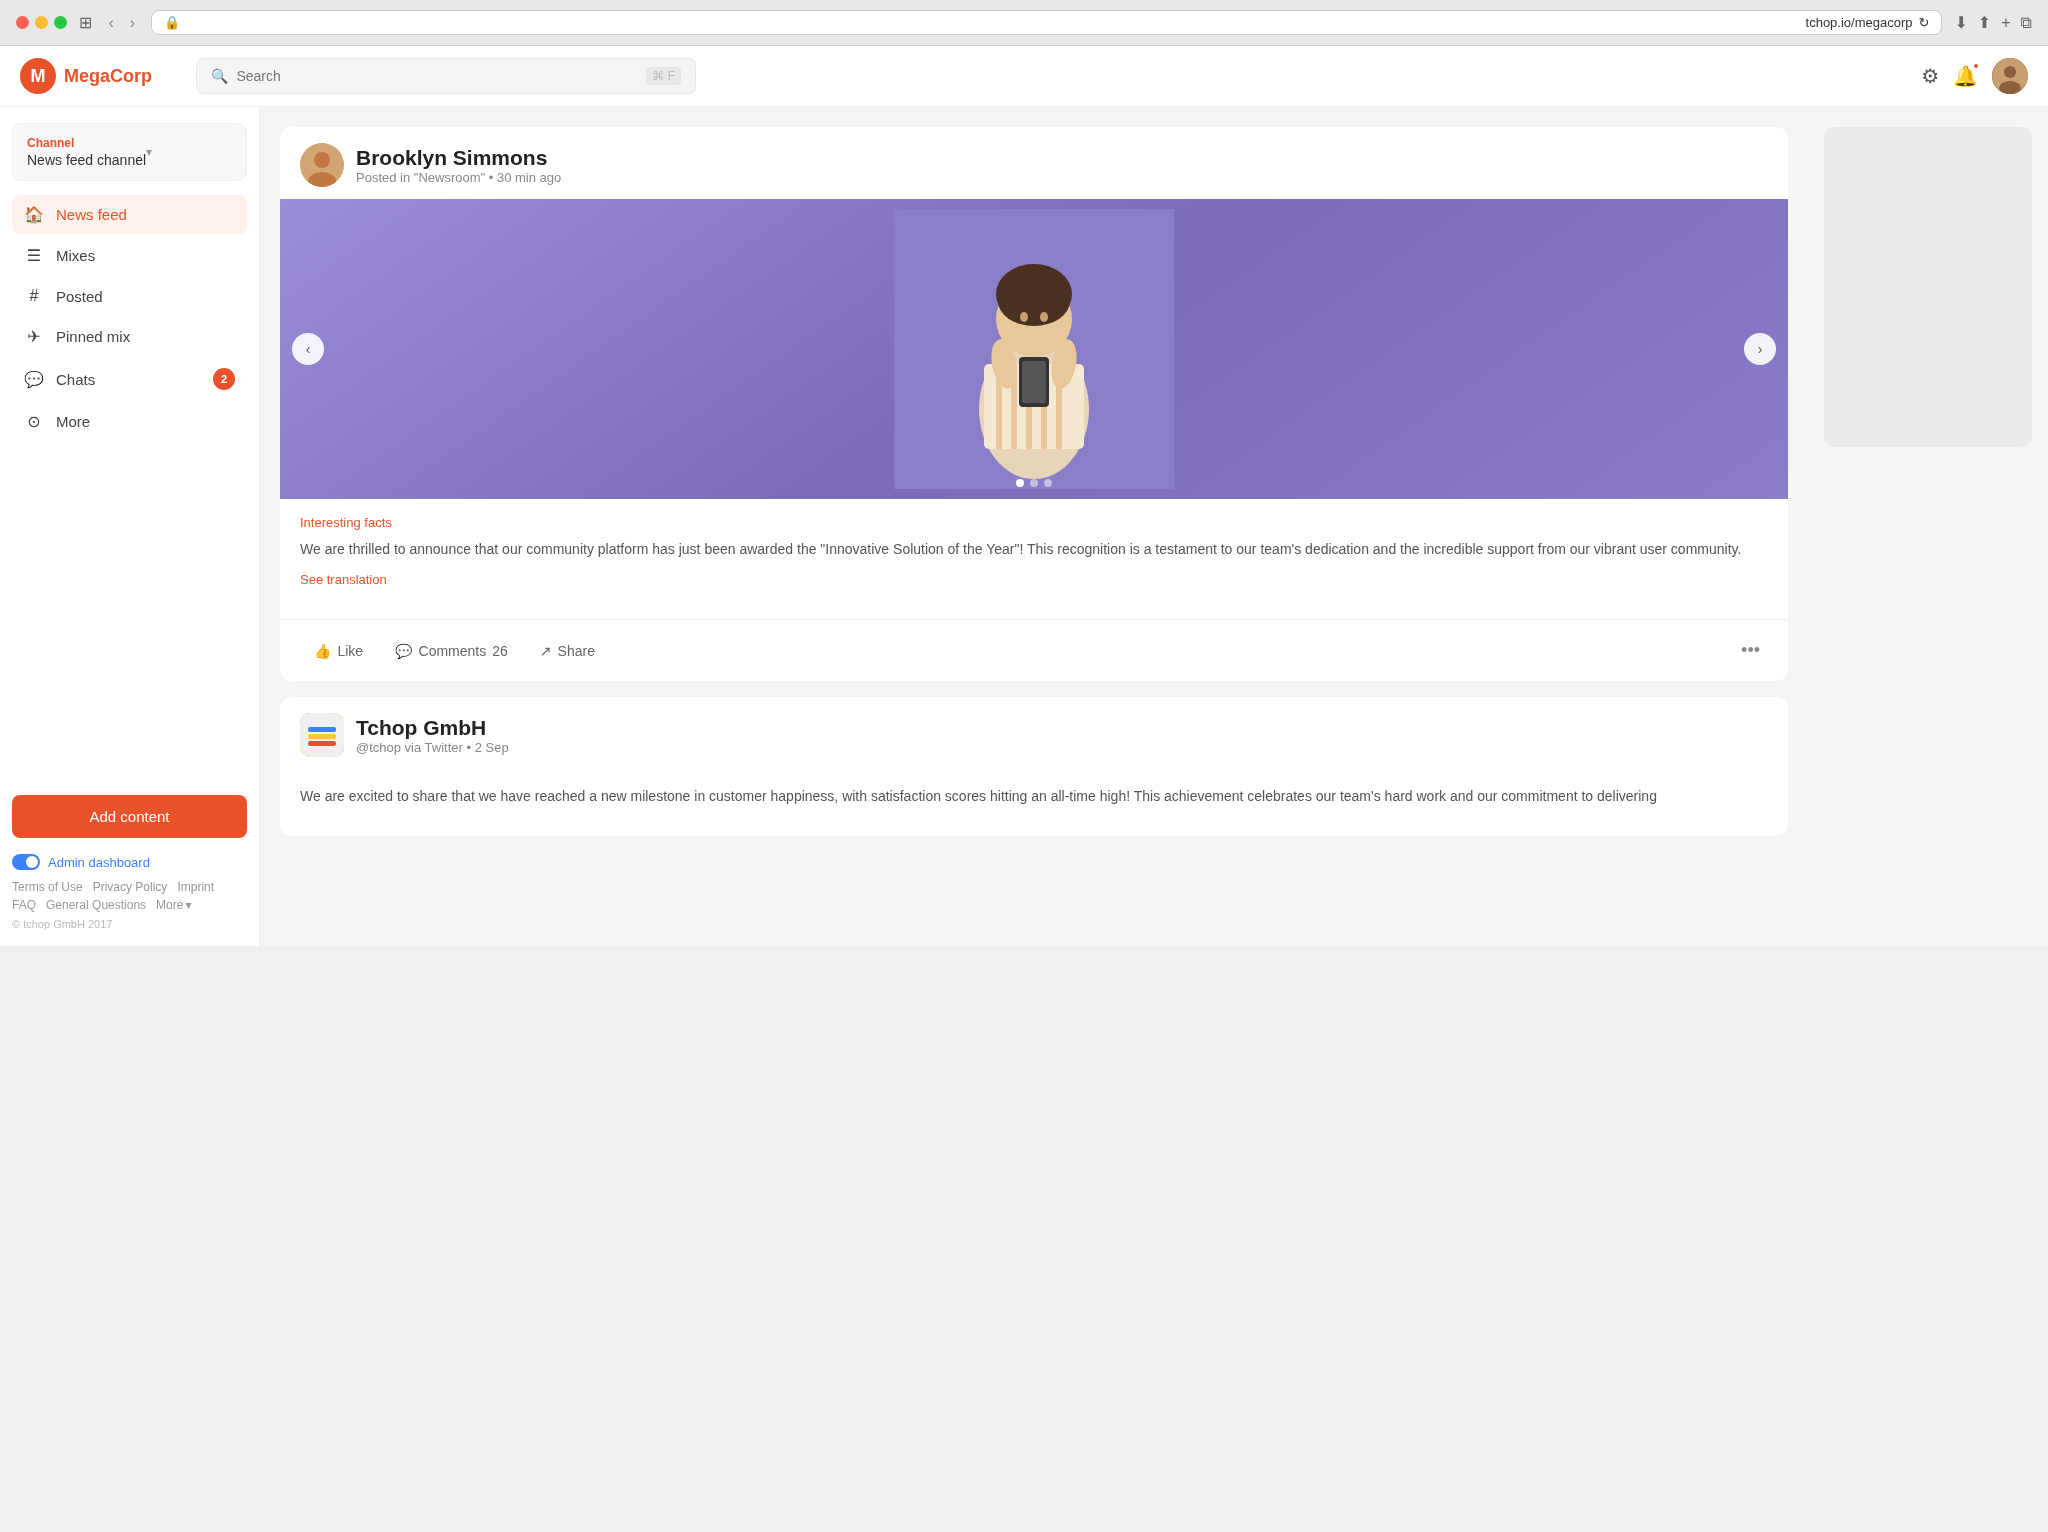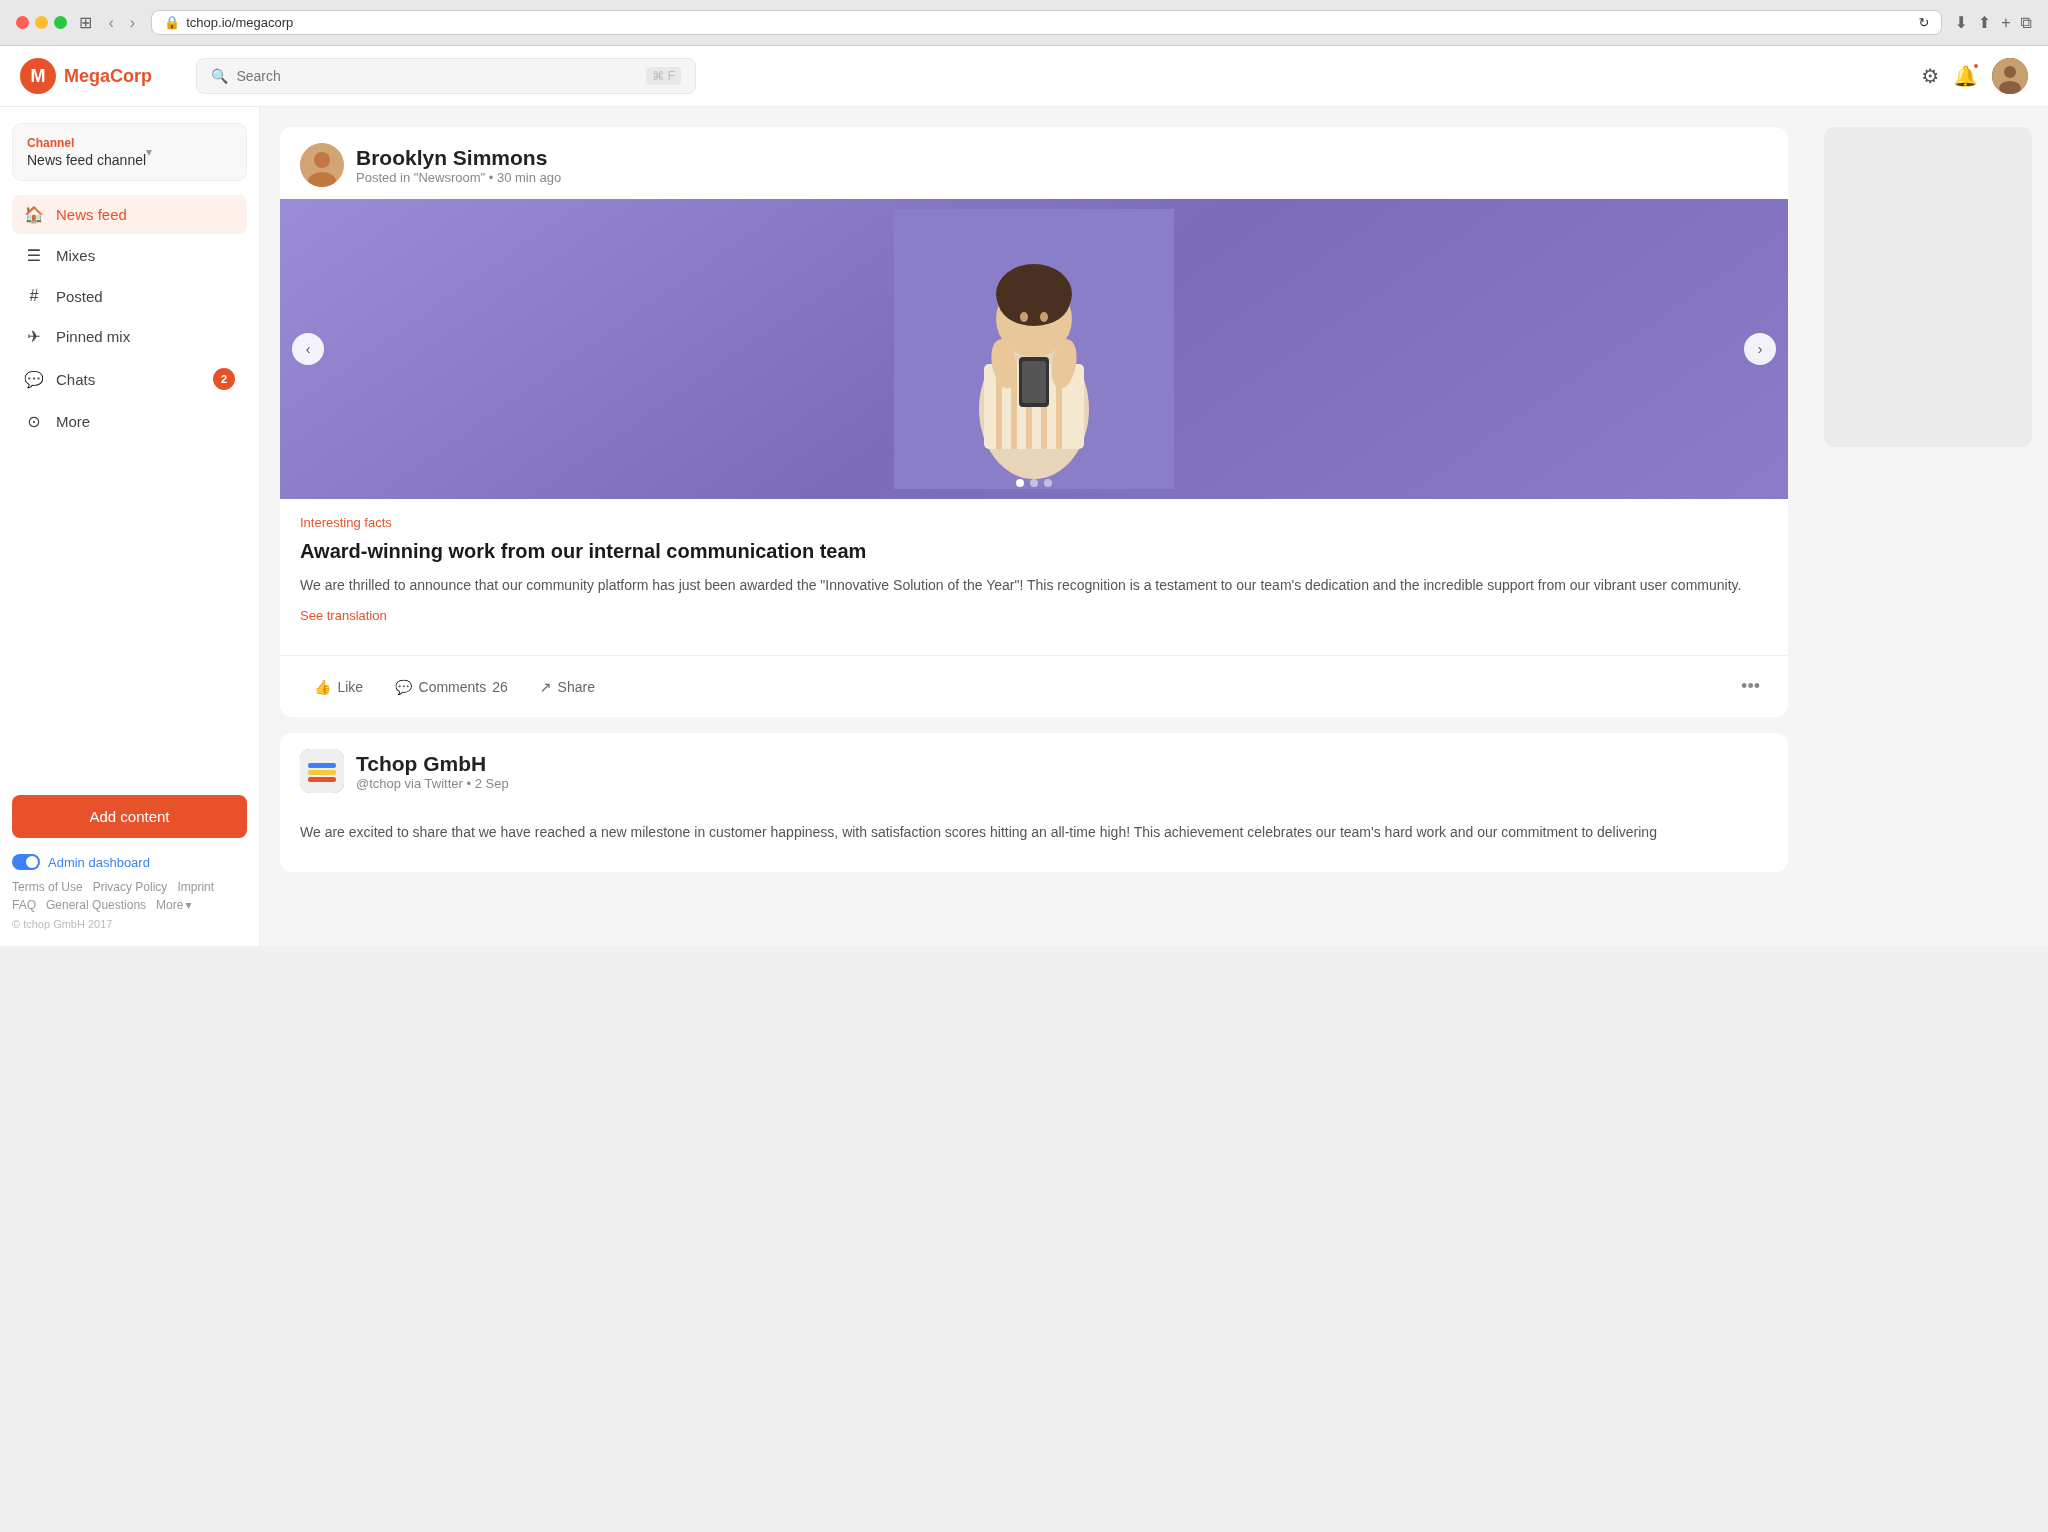--- a/index.html
+++ b/index.html
@@ -38,21 +38,21 @@
       background: white;
       border: 1px solid #ccc;
       border-radius: 8px;
       padding: 4px 12px;
       display: flex;
       align-items: center;
       gap: 6px;
       font-size: 13px;
       color: #333;
     }
-    .address-bar-url { flex: 1; text-align: left; }
+    .address-bar-url { flex: 1; text-align: right; }
     .browser-actions { display: flex; gap: 10px; align-items: center; }
     .browser-action-btn {
       background: none; border: none; cursor: pointer;
       color: #666; font-size: 16px;
     }
 
     
     .app-container {
       background: white;
       display: flex;
@@ -631,21 +631,20 @@
           <button class="carousel-btn carousel-btn-right">›</button>
           <div class="carousel-dots">
             <div class="carousel-dot active"></div>
             <div class="carousel-dot"></div>
             <div class="carousel-dot"></div>
           </div>
         </div>
 
         <div class="post-body">
           <div class="post-category">Interesting facts</div>
-          <div class="post-title">Award-winning work from our internal communication team</div>
           <div class="post-text">We are thrilled to announce that our community platform has just been awarded the "Innovative Solution of the Year"! This recognition is a testament to our team's dedication and the incredible support from our vibrant user community.</div>
           <div class="see-translation">See translation</div>
         </div>
 
         <div class="post-actions">
           <button class="action-btn">
             <span>👍</span>
             <span>Like</span>
           </button>
           <button class="action-btn">

